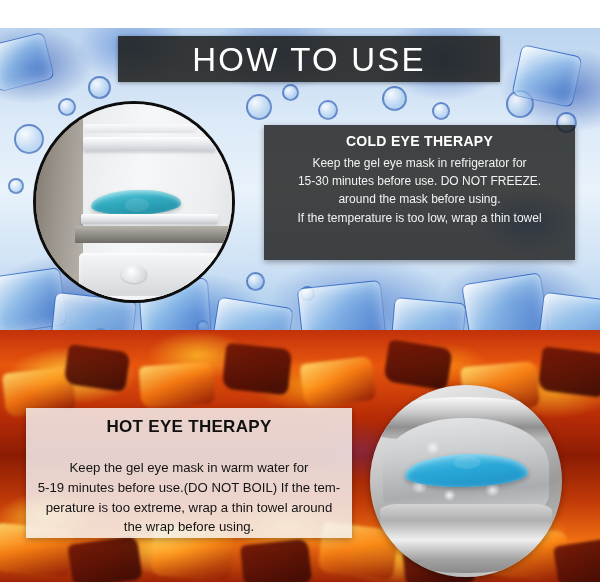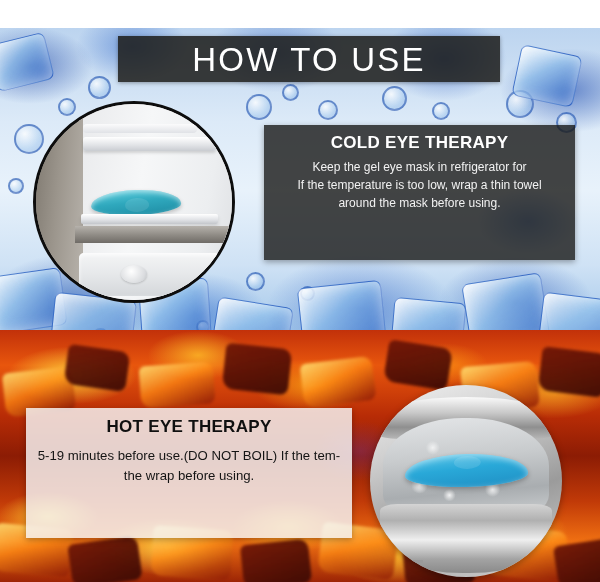--- a/index.html
+++ b/index.html
@@ -213,21 +213,21 @@
     box-shadow: 0 2px 6px rgba(0,0,0,0.35);
     display: flex;
     flex-direction: column;
     align-items: center;
     justify-content: flex-start;
     padding-top: 8px;
     box-sizing: border-box;
   }
   .cold-panel .panel-heading {
     color: #ffffff;
-    font-size: 17px;
+    font-size: 14px;
     font-weight: 700;
     letter-spacing: 0.3px;
     margin-bottom: 5px;
     text-align: center;
     white-space: nowrap;
   }
   .cold-panel .panel-body {
     color: #f2f2f2;
     font-size: 12px;
     line-height: 1.52;
@@ -282,21 +282,21 @@
     align-items: center;
     justify-content: flex-start;
     padding-top: 9px;
     box-sizing: border-box;
   }
   .hot-panel .panel-heading {
     color: #101010;
     font-size: 17px;
     font-weight: 700;
     letter-spacing: 0.3px;
-    margin-bottom: 9px;
+    margin-bottom: 21px;
     white-space: nowrap;
   }
   .hot-panel .panel-body {
     color: #141414;
     font-size: 13.2px;
     line-height: 1.5;
     text-align: center;
     padding: 0 3px;
   }
   .hot-panel .panel-body .ln { display: block; white-space: nowrap; }
@@ -432,22 +432,23 @@
         <div class="fridge-divider"></div>
         <div class="fridge-drawer"></div>
         <div class="fridge-knob"></div>
       </div>
     </div>
 
     <div class="cold-panel">
       <div class="panel-heading">COLD EYE THERAPY</div>
       <div class="panel-body">
         <span class="ln">Keep the gel eye mask in refrigerator for</span>
+        <span class="ln">15-30 minutes before use. DO NOT FREEZE.</span>
+        <span class="ln">around the mask before using.</span>
         <span class="ln">If the temperature is too low, wrap a thin towel</span>
-        <span class="ln">around the mask before using.</span>
       </div>
     </div>
   </div>
 
   <div class="hot-section">
 
     <div class="ember" style="left:4px; top:40px; width:70px; height:44px; transform:rotate(-6deg);"></div>
     <div class="ember dark" style="left:66px; top:18px; width:62px; height:40px; transform:rotate(8deg);"></div>
     <div class="ember" style="left:140px; top:34px; width:74px; height:42px; transform:rotate(-4deg);"></div>
     <div class="ember dark" style="left:224px; top:16px; width:66px; height:46px; transform:rotate(6deg);"></div>
@@ -468,19 +469,21 @@
       <div class="pot-rim"></div>
       <div class="pot-water"></div>
       <div class="gel-mask-hot"></div>
       <div class="pot-body"></div>
       <div class="pot-handle"></div>
     </div>
 
     <div class="hot-panel">
       <div class="panel-heading">HOT EYE THERAPY</div>
       <div class="panel-body">
+        <span class="ln">Keep the gel eye mask in warm water for</span>
         <span class="ln">5-19 minutes before use.(DO NOT BOIL) If the tem-</span>
+        <span class="ln">perature is too extreme, wrap a thin towel around</span>
         <span class="ln">the wrap before using.</span>
       </div>
     </div>
   </div>
 
 </div>
 
 </body></html>

